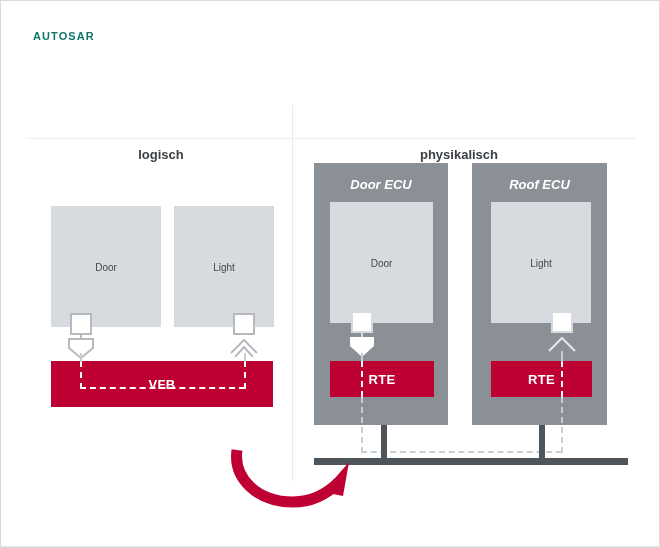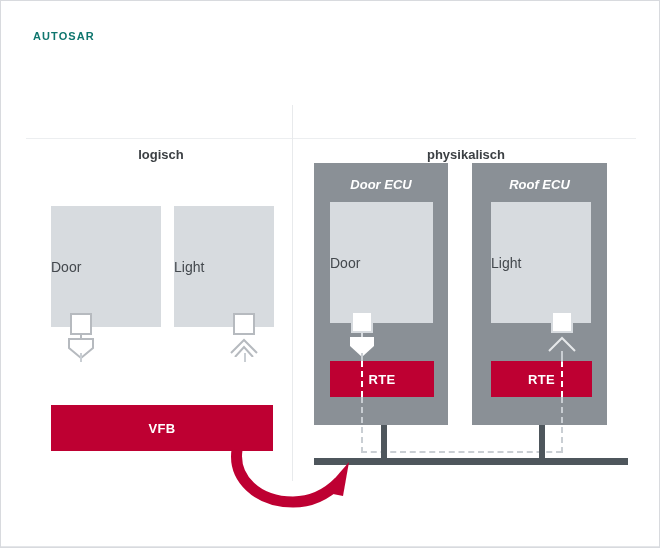--- a/index.html
+++ b/index.html
@@ -44,21 +44,21 @@
   .col-head {
     position: absolute;
     top: 110px;
     font-size: 13px;
     font-weight: bold;
     color: #3c4044;
     text-align: center;
     margin-top: 36px;
   }
   #col-head-logical { left: 60px; width: 200px; }
-  #col-head-physical { left: 335px; width: 260px; }
+  #col-head-physical { left: 328px; width: 260px; }
 
   .head-rule {
     position: absolute;
     left: 25px;
     top: 137px;
     width: 610px;
     height: 1px;
     background: #eceef0;
   }
   .v-divider {
@@ -73,21 +73,22 @@
   
   .swc {
     position: absolute;
     background: #d7dbdf;
   }
   .swc-label {
     position: absolute;
     width: 100%;
     top: 50%;
     transform: translateY(-50%);
-    font-size: 14px;
+    text-align: center;
+    font-size: 10px;
     color: #43484d;
   }
   .redbox {
     position: absolute;
     background: #be0032;
   }
   .redbox-label {
     position: absolute;
     width: 100%;
     top: 50%;
@@ -195,21 +196,21 @@
   <svg width="28" height="22" style="position:absolute; left:66px; top:337px;">
     <polygon points="2,1 26,1 26,10 14,20 2,10" fill="#ffffff" stroke="#b6babf" stroke-width="2"></polygon>
   </svg>
 
   <div class="port-sq" style="left:232px; top:312px;"></div>
   <svg width="30" height="22" style="position:absolute; left:228px; top:334px;">
     <polyline points="2,18 15,5 28,18" fill="none" stroke="#b6babf" stroke-width="2"></polyline>
     <polyline points="6,22 15,12 24,22" fill="none" stroke="#b6babf" stroke-width="2"></polyline>
   </svg>
 
-  <div class="redbox" style="left:50px; top:360px; width:222px; height:46px;margin-top:44px;">
+  <div class="redbox" style="left:50px; top:360px; width:222px; height:46px;">
     <div class="redbox-label">VFB</div>
   </div>
 
   <div class="dash-v on-red" style="left:79px; top:360px; height:28px;"></div>
   <div class="dash-h on-red" style="left:79px; top:386px; width:165px;"></div>
   <div class="dash-v on-red" style="left:243px; top:360px; height:28px;"></div>
 
   <div class="dash-v" style="left:79px; top:352px; height:9px;"></div>
   <div class="dash-v" style="left:243px; top:352px; height:9px;"></div>
 

